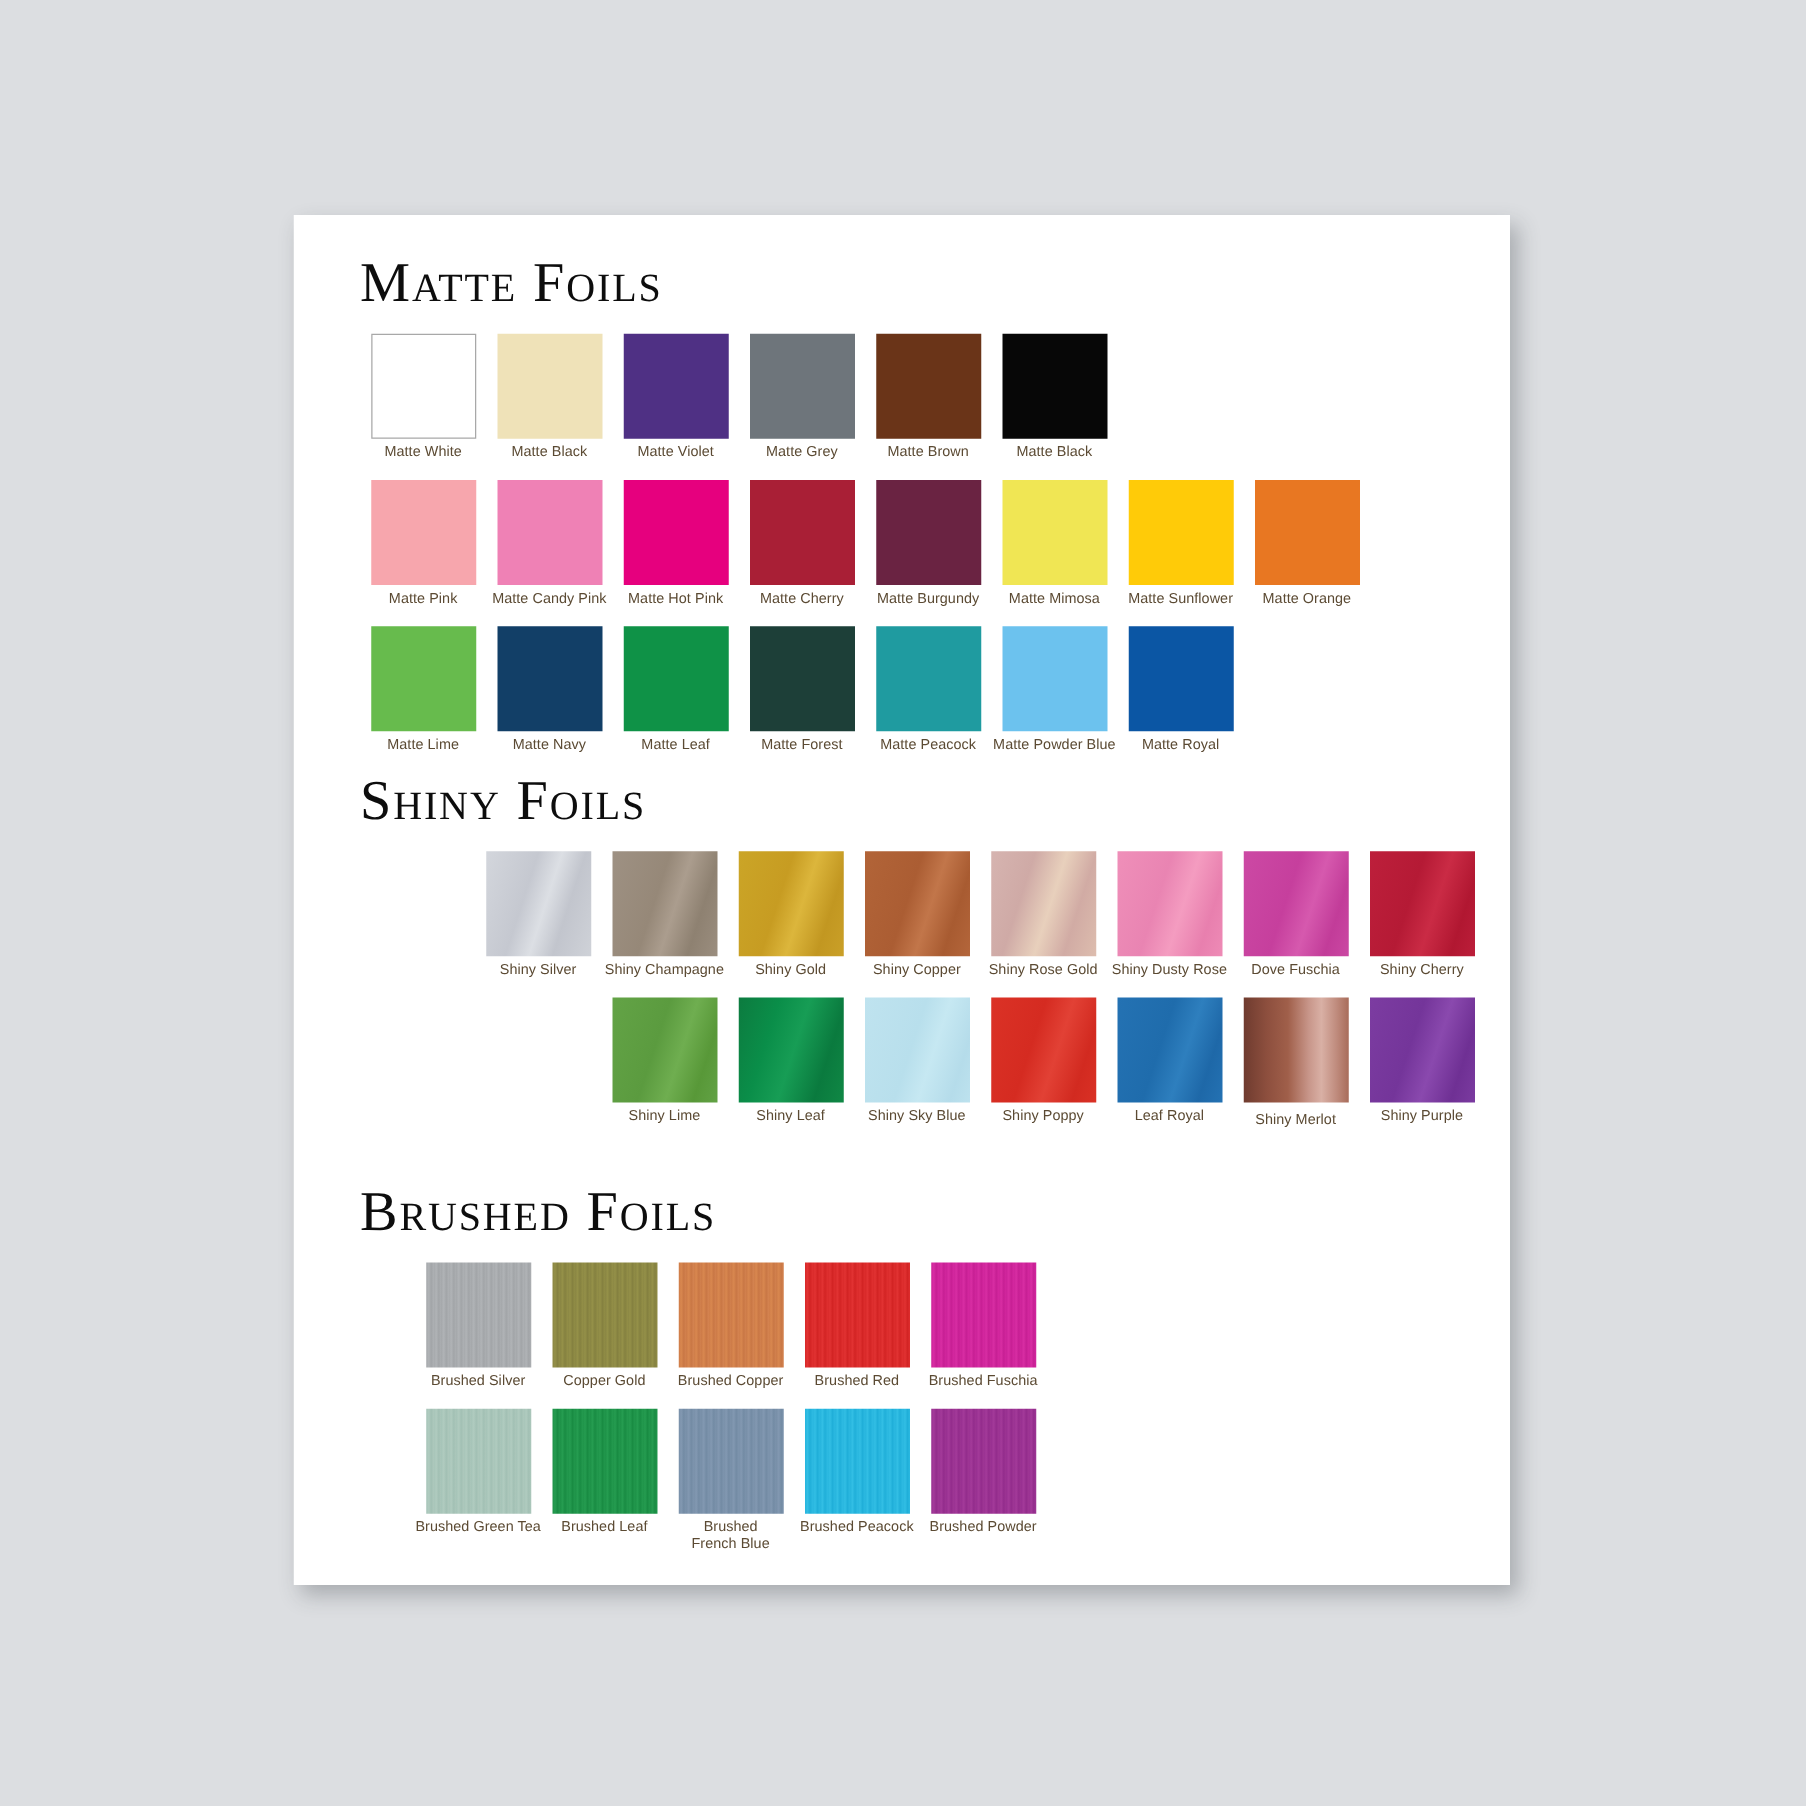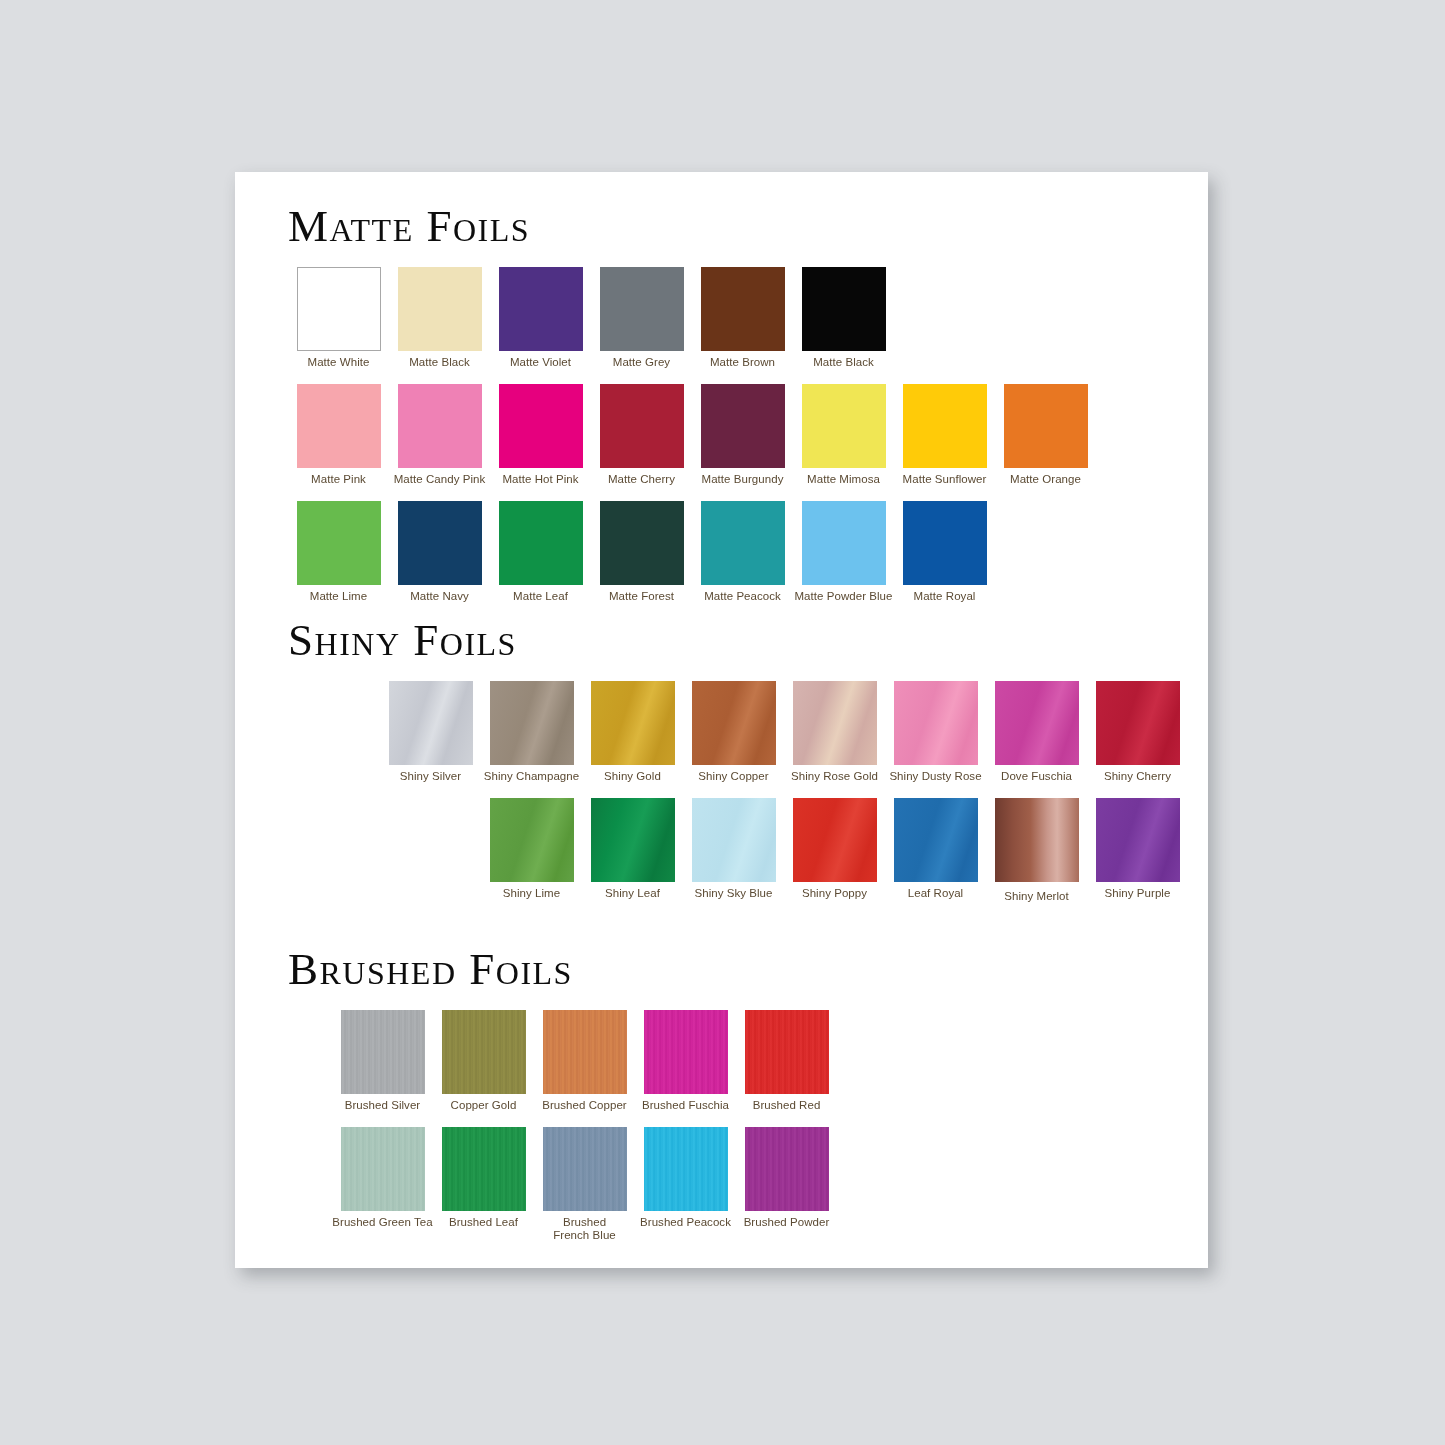--- a/index.html
+++ b/index.html
@@ -284,26 +284,26 @@
               </div>
               <div class="swatch-cell">
                 <div class="chip" style="background: repeating-linear-gradient(90deg, rgb(137, 133, 67) 0px, rgb(148, 144, 72) 2px, rgb(133, 129, 64) 4px, rgb(145, 141, 70) 6px);"></div>
                 <div class="chip-label">Copper Gold</div>
               </div>
               <div class="swatch-cell">
                 <div class="chip" style="background: repeating-linear-gradient(90deg, rgb(205, 123, 72) 0px, rgb(216, 135, 79) 2px, rgb(201, 119, 69) 4px, rgb(212, 131, 80) 6px);"></div>
                 <div class="chip-label">Brushed Copper</div>
               </div>
               <div class="swatch-cell">
+                <div class="chip" style="background: repeating-linear-gradient(90deg, rgb(215, 40, 40) 0px, rgb(225, 50, 50) 2px, rgb(211, 36, 36) 4px, rgb(222, 46, 46) 6px);"></div>
+                <div class="chip-label">Brushed Red</div>
+              </div>
+              <div class="swatch-cell">
                 <div class="chip" style="background: repeating-linear-gradient(90deg, rgb(204, 35, 153) 0px, rgb(216, 45, 163) 2px, rgb(199, 31, 148) 4px, rgb(212, 39, 159) 6px);"></div>
                 <div class="chip-label">Brushed Fuschia</div>
-              </div>
-              <div class="swatch-cell">
-                <div class="chip" style="background: repeating-linear-gradient(90deg, rgb(215, 40, 40) 0px, rgb(225, 50, 50) 2px, rgb(211, 36, 36) 4px, rgb(222, 46, 46) 6px);"></div>
-                <div class="chip-label">Brushed Red</div>
               </div>
             </div>
             <div class="row">
               <div class="swatch-cell">
                 <div class="chip" style="background: repeating-linear-gradient(90deg, rgb(166, 196, 184) 0px, rgb(176, 203, 191) 2px, rgb(162, 192, 180) 4px, rgb(173, 200, 188) 6px);"></div>
                 <div class="chip-label">Brushed Green Tea</div>
               </div>
               <div class="swatch-cell">
                 <div class="chip" style="background: repeating-linear-gradient(90deg, rgb(29, 145, 71) 0px, rgb(37, 156, 80) 2px, rgb(25, 140, 67) 4px, rgb(34, 152, 77) 6px);"></div>
                 <div class="chip-label">Brushed Leaf</div>

